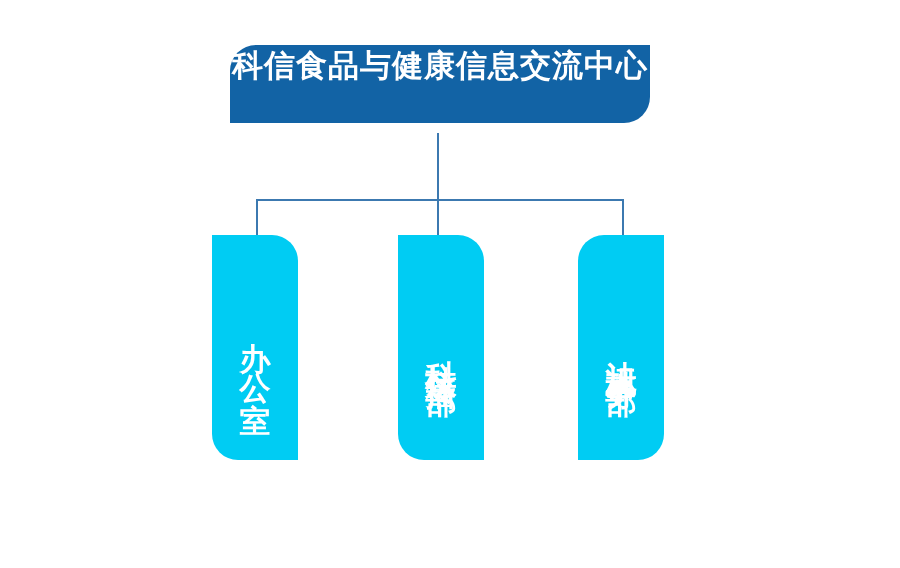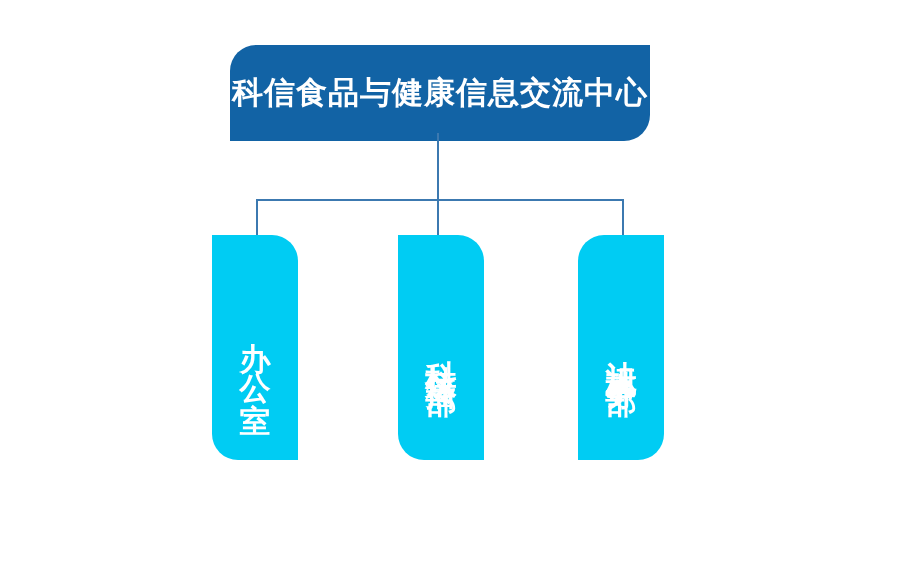--- a/index.html
+++ b/index.html
@@ -14,25 +14,25 @@
     height: 568px;
     background: #ffffff;
     overflow: hidden;
   }
   
   .root-node {
     position: absolute;
     left: 230px;
     top: 45px;
     width: 420px;
-    height: 96px;
+    height: 78px;
     background: #1263A5;
     border-radius: 26px 0 26px 0;
     display: flex;
-    align-items: center;
+    align-items: flex-start;
     justify-content: center;
   }
   .root-node .root-label {
     color: #ffffff;
     font-size: 31px;
     font-weight: bold;
     letter-spacing: 1px;
     white-space: nowrap;
   }
   

